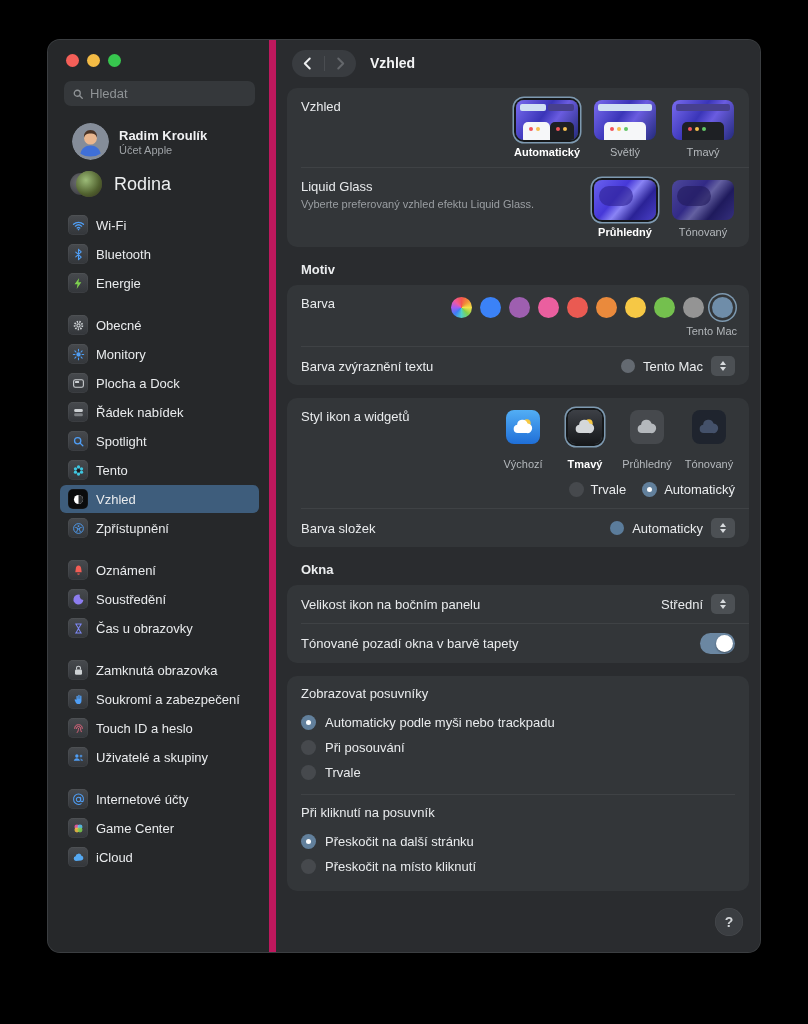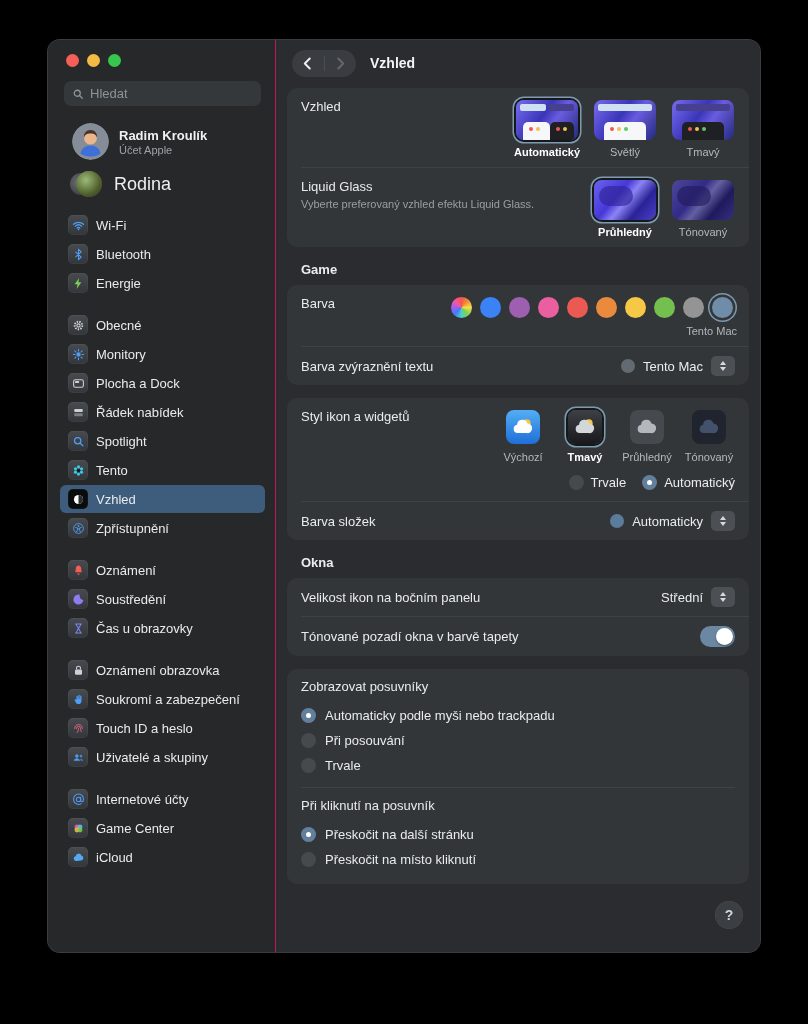--- a/index.html
+++ b/index.html
@@ -3,21 +3,21 @@
 <meta charset="utf-8">
 <style>
   * { margin:0; padding:0; box-sizing:border-box; }
   html,body { width:808px; height:1024px; background:#000; overflow:hidden;
     font-family:"Liberation Sans","DejaVu Sans",sans-serif; }
   .window { position:absolute; left:48px; top:40px; width:712px; height:912px;
     border-radius:12px; display:flex; overflow:hidden; background:#2a2c2f;
     box-shadow:0 0 0 1px #3b3e41, 0 24px 60px rgba(0,0,0,.65); }
 
   
-  .sidebar { width:228px; background:#26282a; border-right:1px solid #be185d;
+  .sidebar { width:228px; background:#26282a; border-right:7px solid #be185d;
     padding-top:12px; display:flex; flex-direction:column; }
   .traffic { display:flex; gap:8px; margin:2px 0 14px 18px; }
   .tl { width:13px; height:13px; border-radius:50%; }
   .tl.red{background:#f45f58;} .tl.yellow{background:#f3bb45;} .tl.green{background:#37c64e;}
   .search { display:flex; align-items:center; gap:6px; height:25px; margin:0 14px 12px 16px;
     background:#35383b; border-radius:7px; padding:0 8px; color:#8f9396; font-size:13px; }
   .search svg{ flex:none; }
   .profile { display:flex; align-items:center; gap:10px; padding:5px 10px 5px 24px; }
   .avatar { width:37px; height:37px; border-radius:50%; overflow:hidden; flex:none; }
   .pr-name { font-size:13px; font-weight:700; color:#f0f1f3; }
@@ -118,21 +118,21 @@
   .tri-up { width:0; height:0; border-left:3.5px solid transparent; border-right:3.5px solid transparent; border-bottom:4.5px solid #d8dbde; }
   .tri-dn { width:0; height:0; border-left:3.5px solid transparent; border-right:3.5px solid transparent; border-top:4.5px solid #d8dbde; }
 
   
   .right-col { display:flex; flex-direction:column; align-items:flex-end; }
   .wopt-row { display:flex; gap:10px; }
   .wopt { display:flex; flex-direction:column; align-items:center; min-width:52px; }
   .wicon { width:34px; height:34px; border-radius:8px; position:relative; display:flex; align-items:center; justify-content:center; margin-top:3px; }
   .wicon svg { width:26px; height:26px; }
   .wopt.on .wicon { box-shadow:0 0 0 2px #16181a, 0 0 0 3.5px #7e9ab1; }
-  .wopt .cap { margin-top:7px; }
+  .wopt .cap { margin-top:14px; }
   .wopt.on .cap { color:#fff; font-weight:700; }
   .w-vychozi { background:linear-gradient(180deg,#52aef5,#1f6fd8); }
   .w-vychozi .w-cloud { fill:#ffffff; }
   .w-tmavy { background:linear-gradient(180deg,#3d4046,#17191c); }
   .w-tmavy .w-cloud { fill:#d4d7da; }
   .w-pruhledny { background:#46494d; }
   .w-pruhledny .w-cloud { fill:#b4b8bc; } .w-pruhledny .w-sun { display:none; }
   .w-tonovany { background:#1f242e; }
   .w-tonovany .w-cloud { fill:#44516a; } .w-tonovany .w-sun { display:none; }
   .mode-row { display:flex; gap:16px; align-items:center; margin-top:12px; padding-bottom:2px; }
@@ -337,21 +337,21 @@
           </div>
       </div>
       <div class="nav-group">
         <div class="nav-row">
             <span class="ni" data-icon="lock">
               <svg viewBox="0 0 24 24" fill="currentColor">
                 <rect x="5.5" y="10" width="13" height="10" rx="2.4"></rect>
                 <path d="M8.4 10V7.6a3.6 3.6 0 017.2 0V10" fill="none" stroke="currentColor" stroke-width="2"></path>
               </svg>
             </span>
-            <span>Oznámení obrazovka</span>
+            <span>Zamknutá obrazovka</span>
           </div>
         <div class="nav-row">
             <span class="ni" data-icon="hand">
               <svg viewBox="0 0 24 24" fill="currentColor">
                 <path d="M8.2 12.6V6.2a1.25 1.25 0 012.5 0v4.6h.9V4.6a1.25 1.25 0 012.5 0v6.2h.9V6a1.25 1.25 0 012.5 0v8.2c0 3.9-2.2 6.2-5.4 6.2-2.5 0-4-.9-5.2-3L5 13.6c-.8-1.2.9-2.6 1.9-1.5z"></path>
               </svg>
             </span>
             <span>Soukromí a zabezpečení</span>
           </div>
         <div class="nav-row">
@@ -478,21 +478,21 @@
               <span class="cap">Průhledný</span>
             </div>
             <div class="opt">
               <span class="thumb t-glass tinted"></span>
               <span class="cap">Tónovaný</span>
             </div>
           </div>
         </div>
       </div>
 
-      <div class="sec-title">Game</div>
+      <div class="sec-title">Motiv</div>
       <div class="card">
         <div class="row top">
           <span class="lbl">Barva</span>
           <div class="swatch-block">
             <div class="swatch-row">
               <span class="swatch multicolor"></span>
               <span class="swatch" style="background: rgb(59, 130, 247);"></span>
               <span class="swatch" style="background: rgb(158, 95, 176);"></span>
               <span class="swatch" style="background: rgb(234, 95, 159);"></span>
               <span class="swatch" style="background: rgb(234, 90, 82);"></span>

